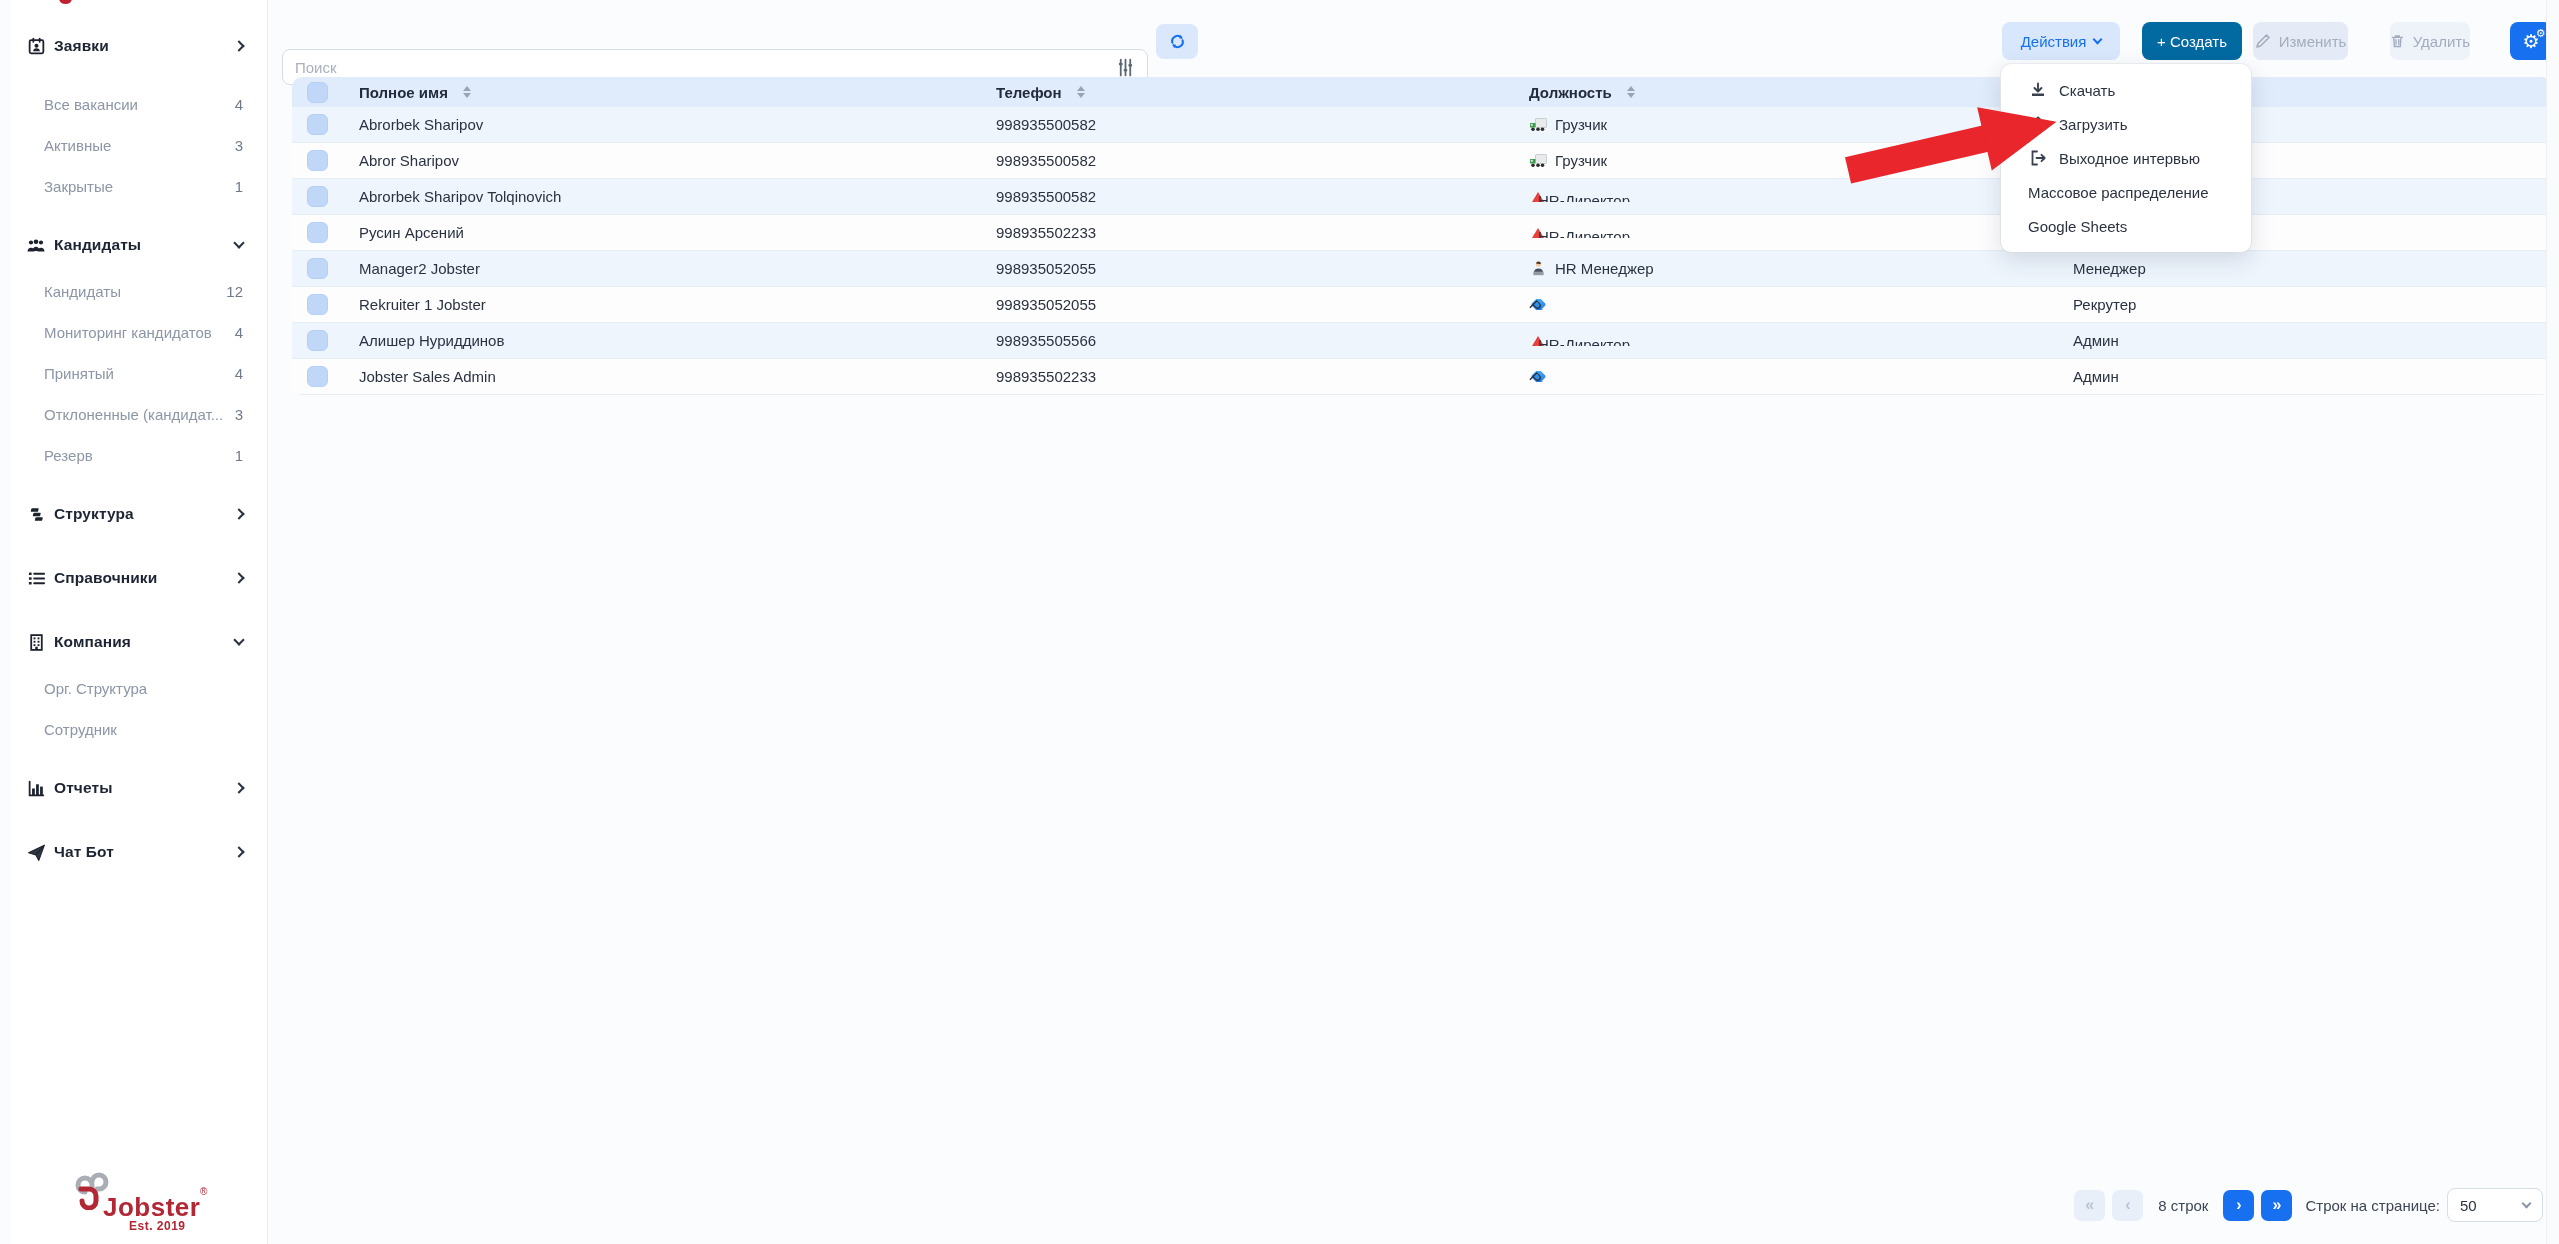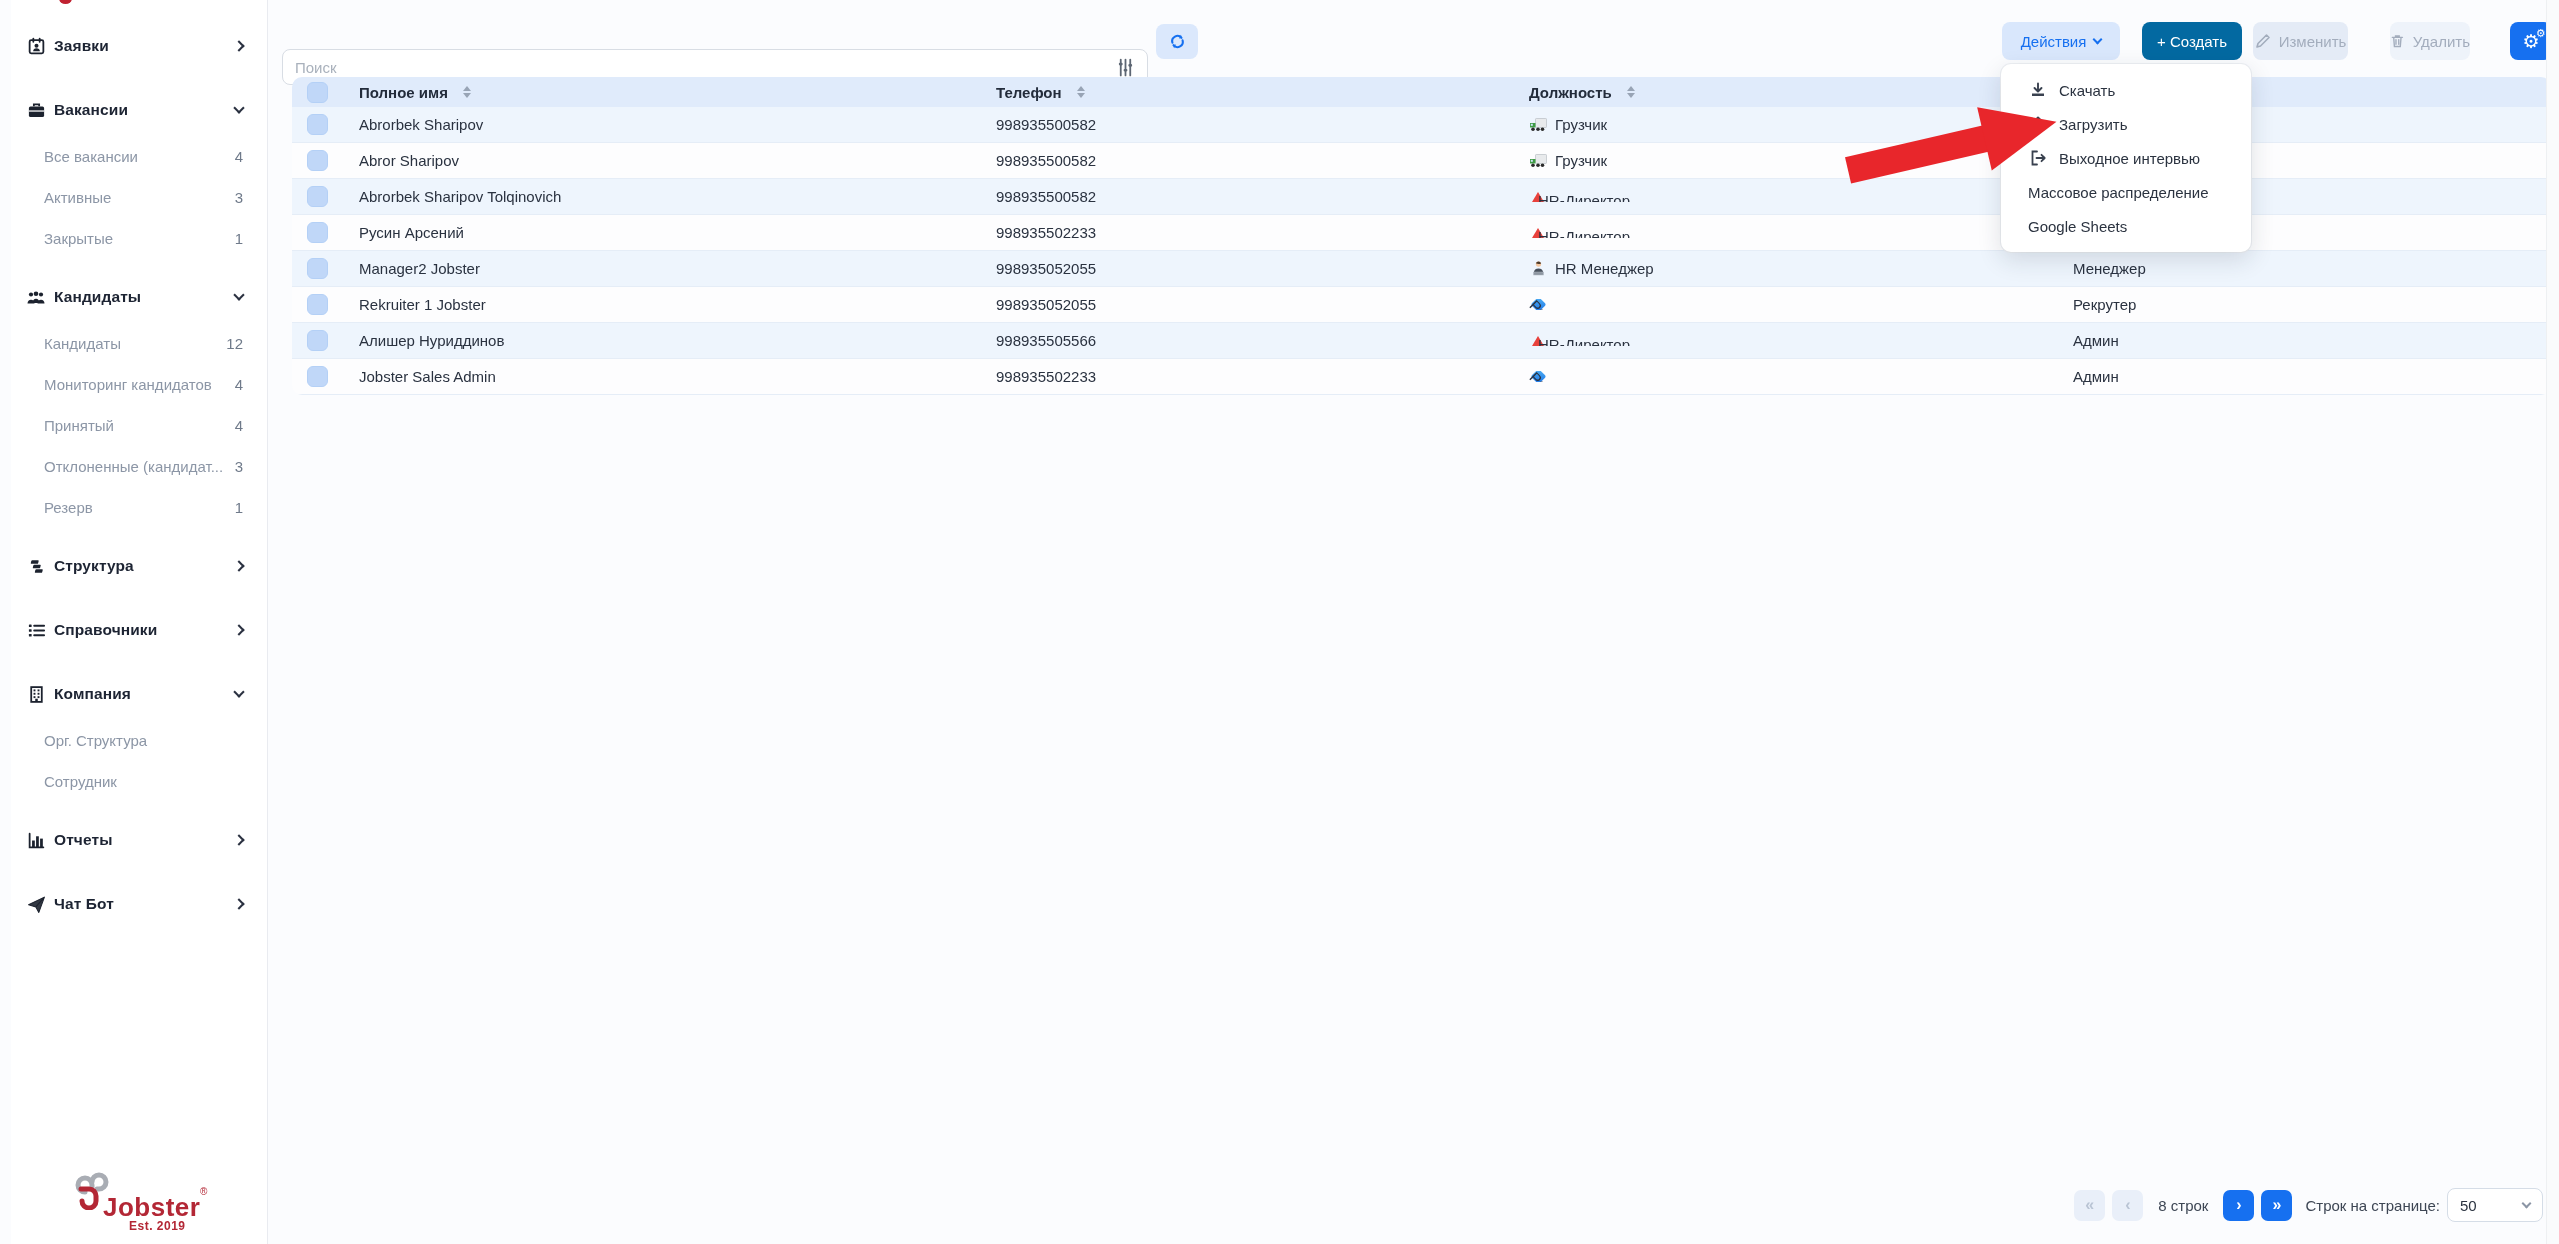--- a/index.html
+++ b/index.html
@@ -98,31 +98,20 @@
               <path d="M6 1.5v3M12 1.5v3" stroke="#1c222e" stroke-width="1.7" stroke-linecap="round"></path>
               <circle cx="9" cy="8.2" r="1.9" fill="#1c222e"></circle>
               <path d="M5.8 13.6c0-1.9 1.4-3 3.2-3s3.2 1.1 3.2 3z" fill="#1c222e"></path>
             </svg>
           </span>
       <span class="nlabel">Заявки</span>
       <i class="chv right"></i>
     </div>
       </div>
       <div class="nav-group">
-        <div class="nav-item">
-      <span class="nicon">
-            <svg width="19" height="19" viewBox="0 0 18 18">
-              <rect x="1.8" y="5.2" width="14.4" height="10" rx="1.5" fill="#1c222e"></rect>
-              <path d="M6.5 5V3.2h5V5" fill="none" stroke="#1c222e" stroke-width="1.7"></path>
-              <path d="M1.8 9.5h14.4" stroke="#fff" stroke-width="1.2"></path>
-            </svg>
-          </span>
-      <span class="nlabel">Вакансии</span>
-      <i class="chv down"></i>
-    </div>
         <div class="nav-sub">
         <span class="slabel">Все вакансии</span>
         <span class="scount">4</span>
       </div>
         <div class="nav-sub">
         <span class="slabel">Активные</span>
         <span class="scount">3</span>
       </div>
         <div class="nav-sub">
         <span class="slabel">Закрытые</span>

